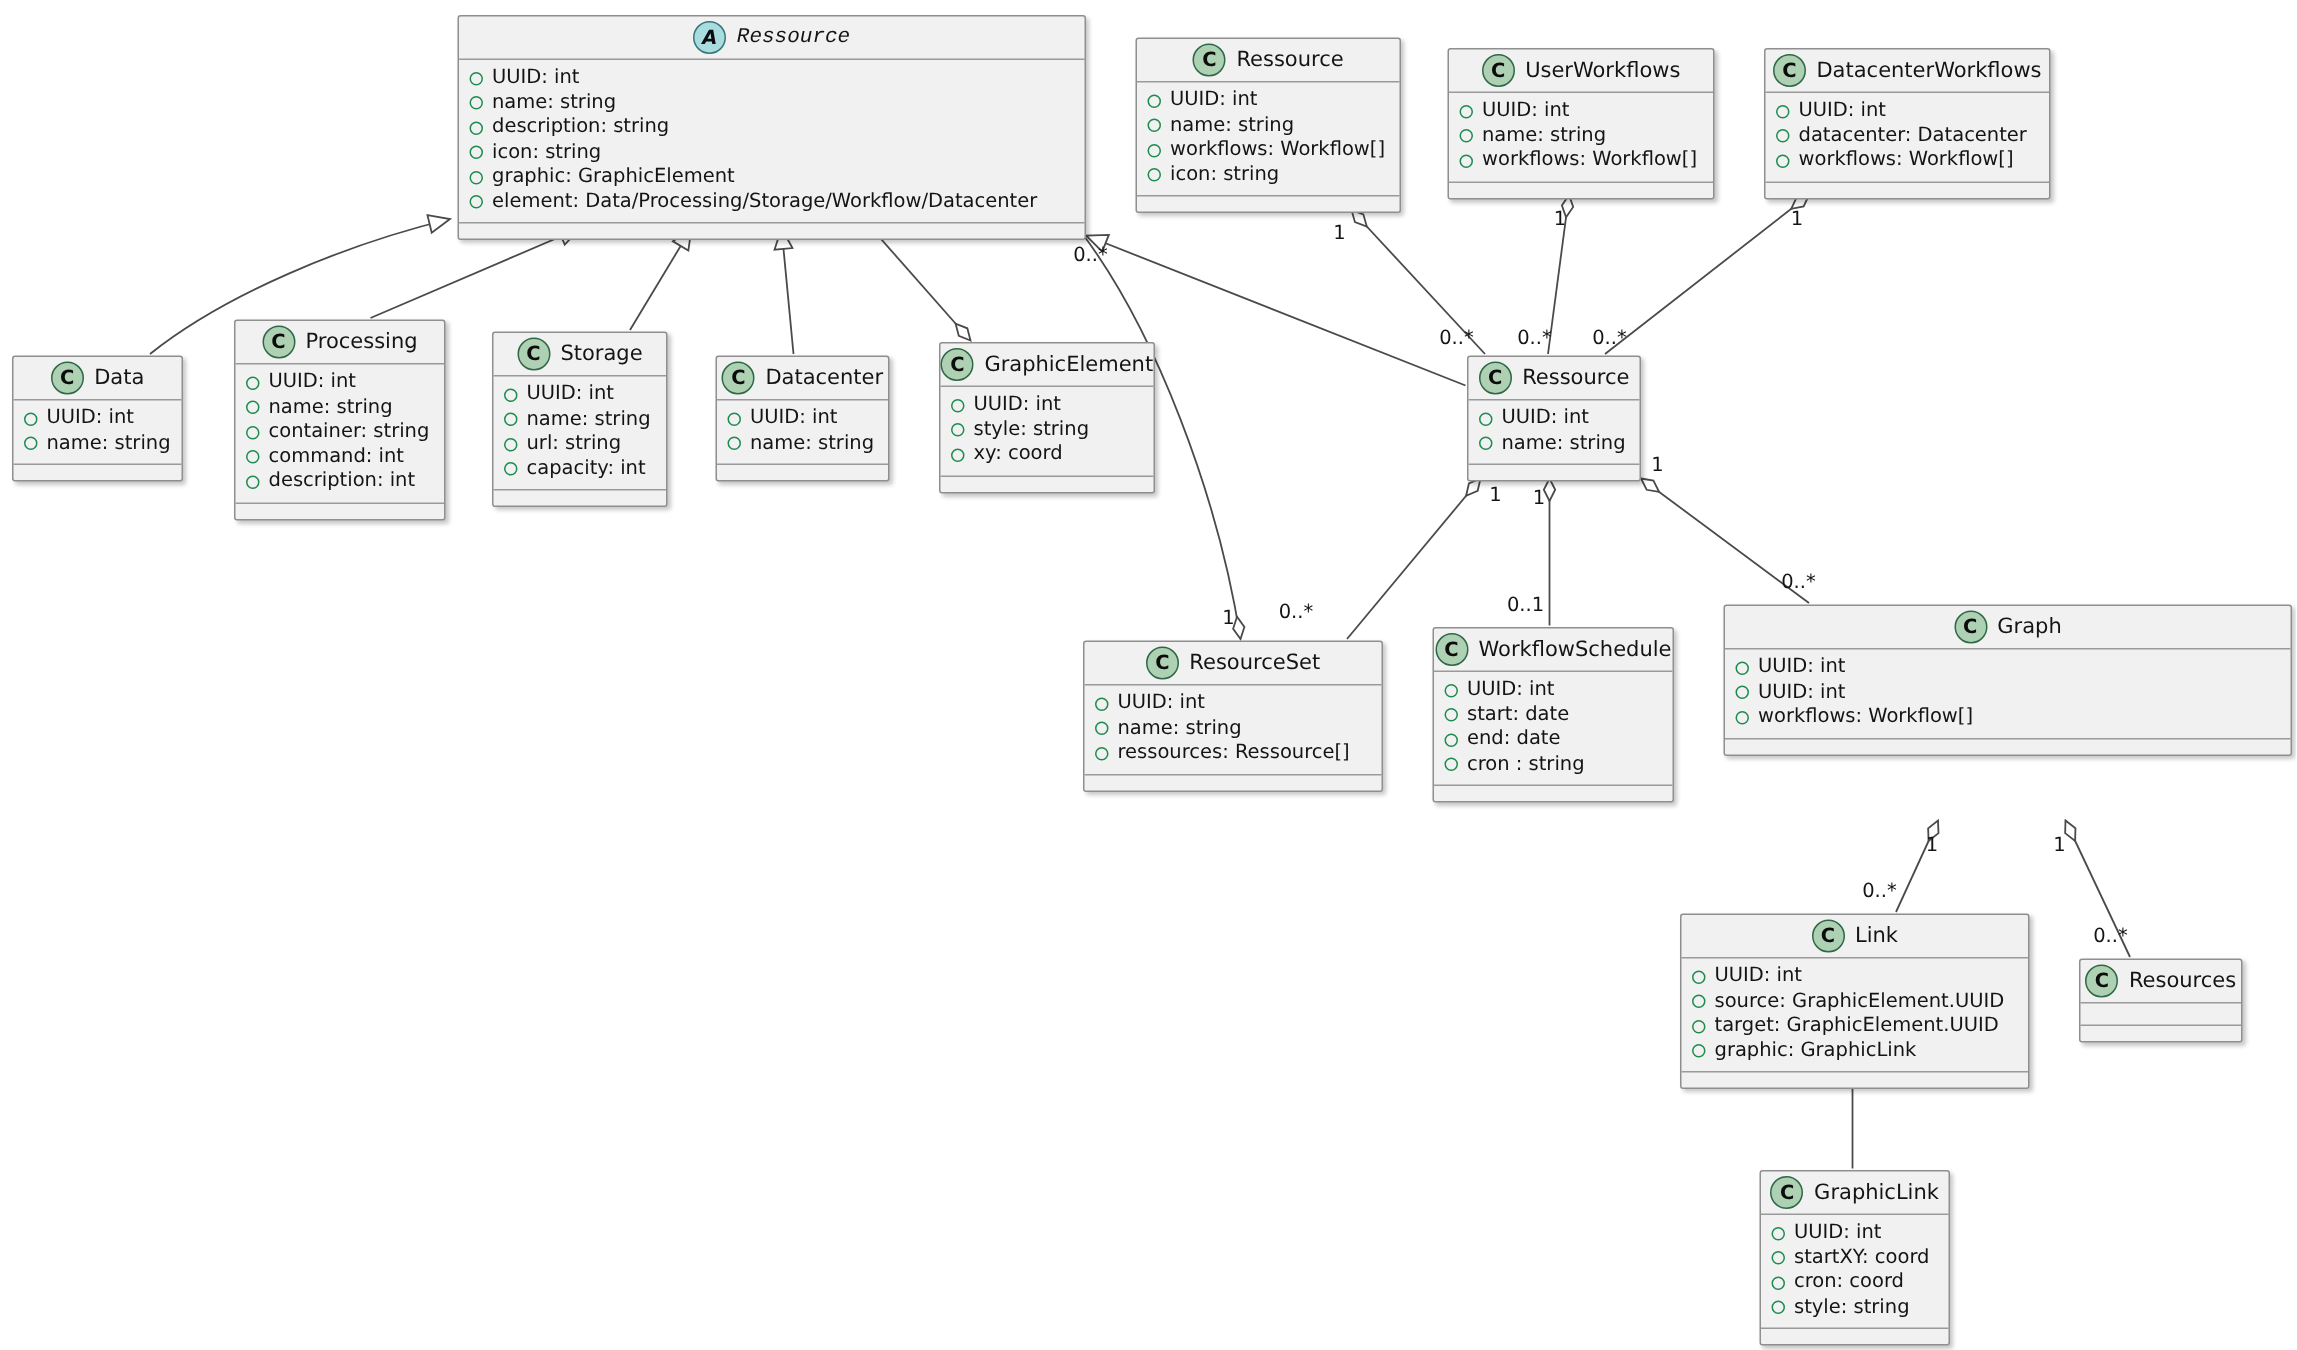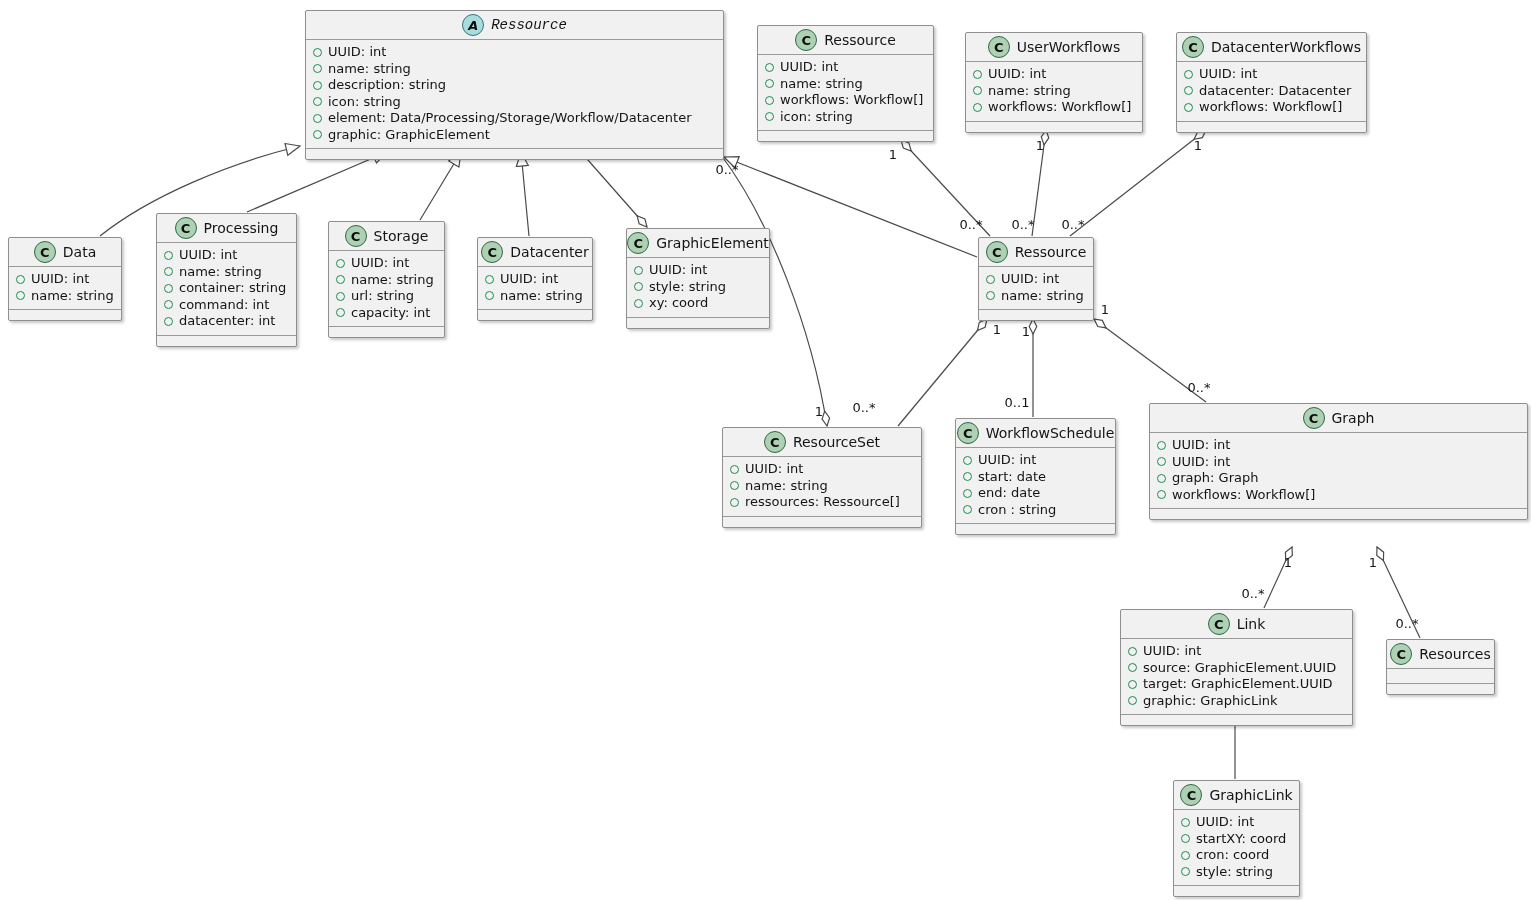--- a/index.html
+++ b/index.html
@@ -98,26 +98,26 @@
           <div class="attr-row">
             <span class="attr-bullet"></span>
             <span>description: string</span>
           </div>
           <div class="attr-row">
             <span class="attr-bullet"></span>
             <span>icon: string</span>
           </div>
           <div class="attr-row">
             <span class="attr-bullet"></span>
+            <span>graphic: GraphicElement</span>
+          </div>
+          <div class="attr-row">
+            <span class="attr-bullet"></span>
             <span>element: Data/Processing/Storage/Workflow/Datacenter</span>
           </div>
-          <div class="attr-row">
-            <span class="attr-bullet"></span>
-            <span>graphic: GraphicElement</span>
-          </div>
         </div>
         <div class="uml-methods"></div>
       </div>
       <div class="uml-class" style="left: 8px; top: 237px; width: 112px;">
         <div class="uml-header">
           <span class="badge badge-class">C</span>
           <span class="uml-title">Data</span>
         </div>
         <div class="uml-attrs">
           <div class="attr-row">
@@ -148,21 +148,21 @@
           <div class="attr-row">
             <span class="attr-bullet"></span>
             <span>container: string</span>
           </div>
           <div class="attr-row">
             <span class="attr-bullet"></span>
             <span>command: int</span>
           </div>
           <div class="attr-row">
             <span class="attr-bullet"></span>
-            <span>datacenter: int</span>
+            <span>description: int</span>
           </div>
         </div>
         <div class="uml-methods"></div>
       </div>
       <div class="uml-class" style="left: 328px; top: 221px; width: 115px;">
         <div class="uml-header">
           <span class="badge badge-class">C</span>
           <span class="uml-title">Storage</span>
         </div>
         <div class="uml-attrs">
@@ -359,24 +359,20 @@
           <span class="uml-title">Graph</span>
         </div>
         <div class="uml-attrs">
           <div class="attr-row">
             <span class="attr-bullet"></span>
             <span>UUID: int</span>
           </div>
           <div class="attr-row">
             <span class="attr-bullet"></span>
             <span>UUID: int</span>
-          </div>
-          <div class="attr-row">
-            <span class="attr-bullet"></span>
-            <span>graph: Graph</span>
           </div>
           <div class="attr-row">
             <span class="attr-bullet"></span>
             <span>workflows: Workflow[]</span>
           </div>
         </div>
         <div class="uml-methods"></div>
       </div>
       <div class="uml-class" style="left: 1120px; top: 609px; width: 231px;">
         <div class="uml-header">

